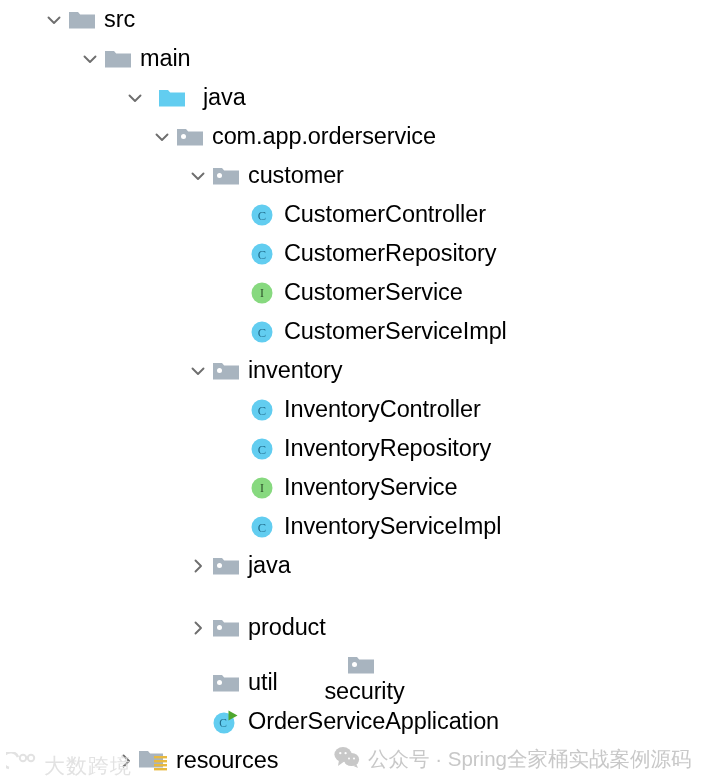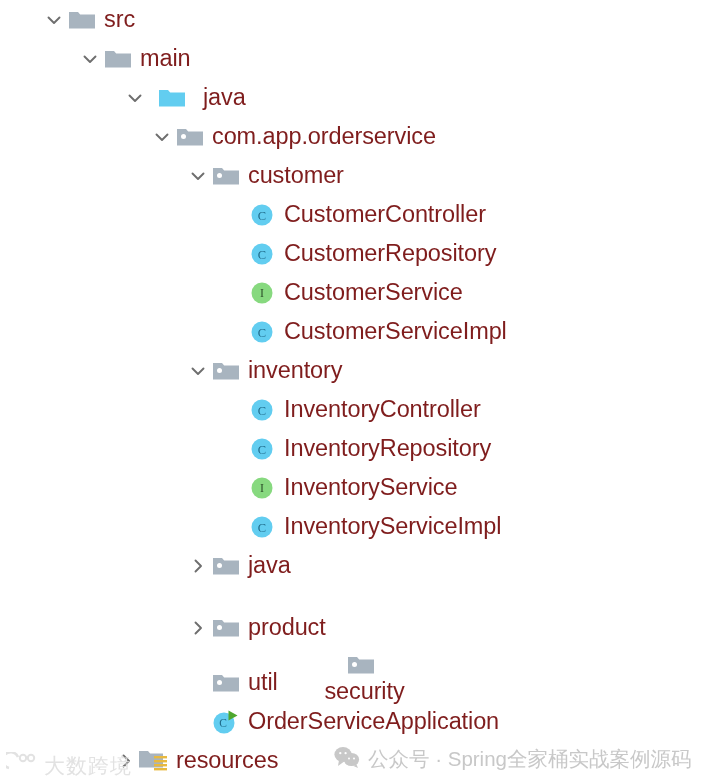--- a/index.html
+++ b/index.html
@@ -47,21 +47,21 @@
     width: 30px;
     height: 39px;
     flex: 0 0 30px;
     position: relative;
   }
   .icon svg { position: absolute; top: 50%; left: 50%; transform: translate(-50%,-50%); }
 
   
   .label {
     font-size: 23.5px;
-    color: #7f1d1d;
+    color: #000000;
     letter-spacing: -0.1px;
     padding-left: 7px;
     line-height: 1;
   }
 
   
   .wm-right {
     position: absolute;
     left: 334px;
     top: 745px;

